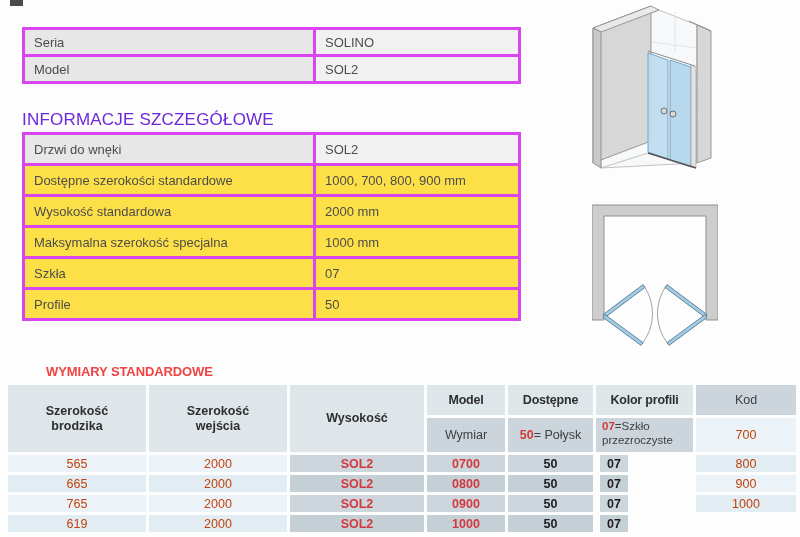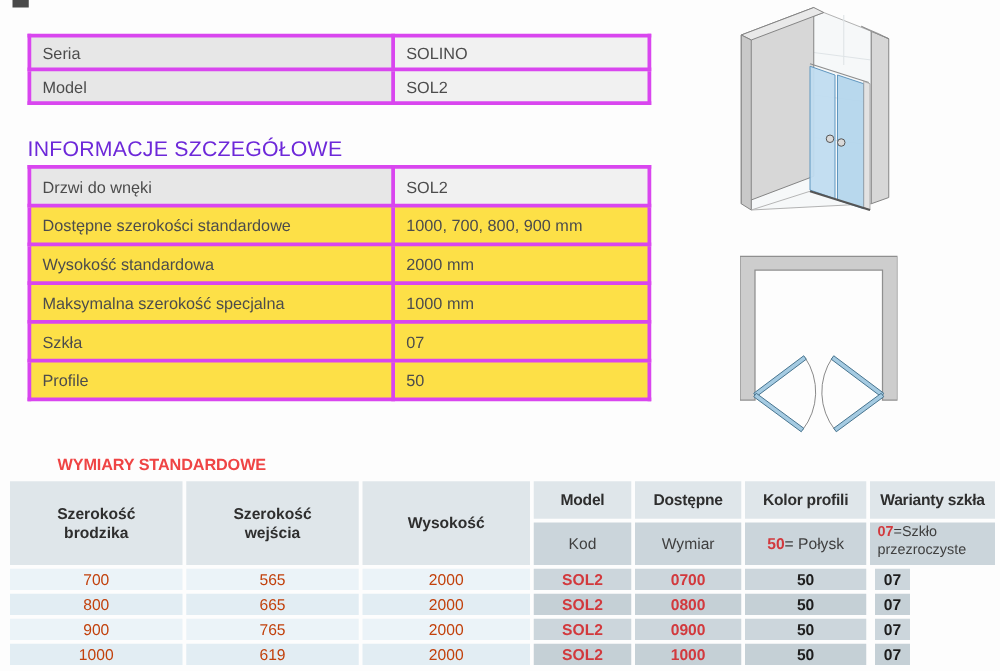--- a/index.html
+++ b/index.html
@@ -170,21 +170,20 @@
     <div class="c hc-left">
         <span class="w">Szerokość wejścia</span>
       </div>
     <div class="c hc-left">
         <span class="w">Wysokość</span>
       </div>
 
     <div class="c hc-top">Model</div>
     <div class="c hc-top">Dostępne</div>
     <div class="c hc-top">Kolor profili</div>
-    <div class="c hc-top">Warianty szkła</div>
 
     <div class="c hc-sub">Kod</div>
     <div class="c hc-sub">Wymiar</div>
     <div class="c hc-sub">
       <span class="red">50</span>
         <span> = Połysk</span>
     </div>
     <div class="hc-sub glass">
       <span class="red">07</span><span>=Szkło przezroczyste</span>
     </div>

